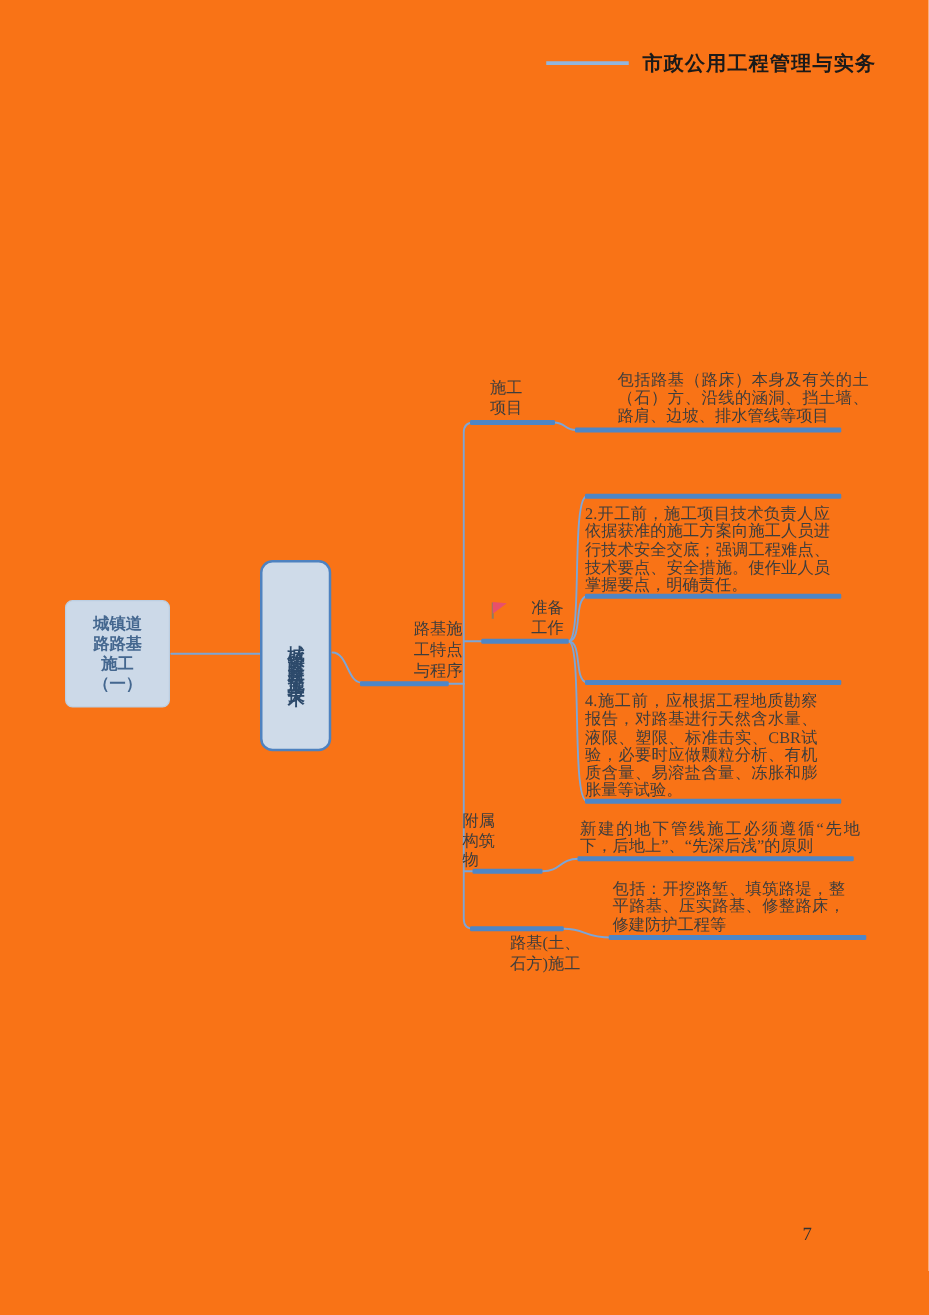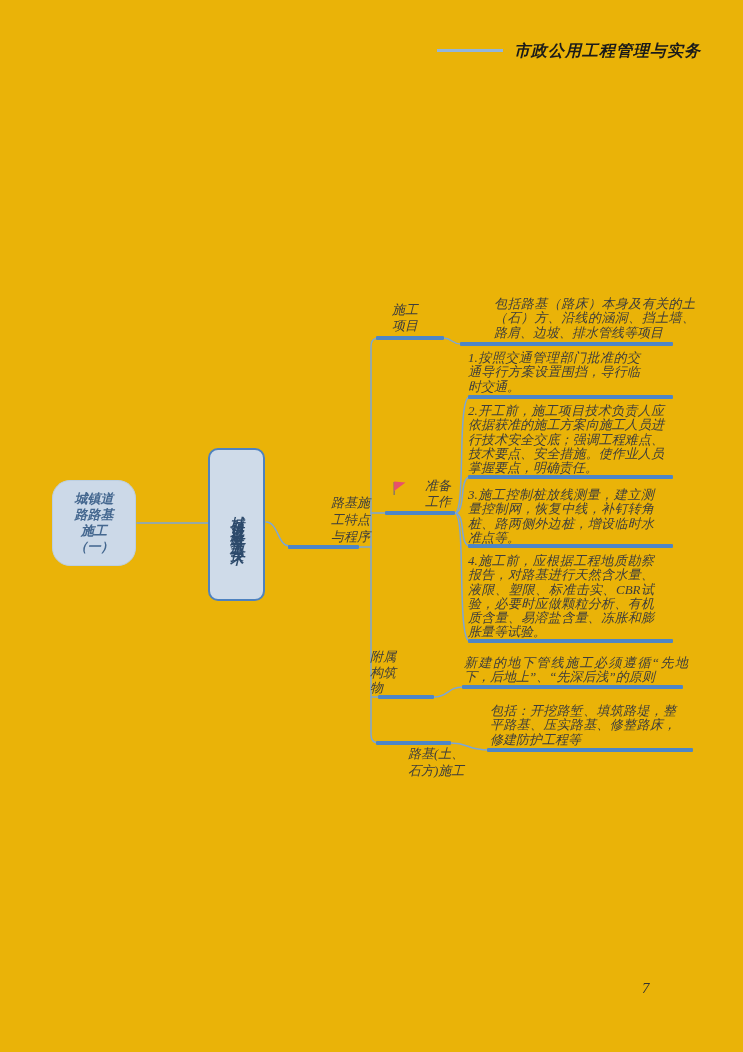--- a/index.html
+++ b/index.html
@@ -1,29 +1,29 @@
 <!DOCTYPE html>
 <html><head>
 <meta charset="utf-8">
 <style>
   * { margin:0; padding:0; box-sizing:border-box; }
   html,body { background:#ffffff; }
   body { font-family:"Liberation Serif", serif; }
-  .page { position:relative; width:743px; height:1052px; background:#eab308; overflow:hidden;font-style:italic; }
+  .page { position:relative; width:743px; height:1052px; background:#f97316; overflow:hidden; }
 
   .header-rule { position:absolute; left:437px; top:49px; width:66px; height:3px; background:#92b5dc; }
   .header-title { position:absolute; left:514px; top:41px; font-family:"Liberation Sans",sans-serif;
                   font-weight:bold; font-size:16px; letter-spacing:1px; color:#1a1a1a; }
 
   svg.connectors { position:absolute; left:0; top:0; }
   svg.connectors path { fill:none; stroke:#7ca6d8; stroke-width:1.5; stroke-linecap:round; }
 
   .node { position:absolute; display:flex; align-items:center; justify-content:center; text-align:center; }
   .root-node { left:52px; top:480px; width:84px; height:86px; background:#ccd9e8;
-               border:1px solid #bccfe2; border-radius:18px; color:#44678f; font-weight:bold;
+               border:1px solid #bccfe2; border-radius:6px; color:#44678f; font-weight:bold;
                font-size:13px; line-height:16px; white-space:pre-line; }
   .topic-node { left:208px; top:448px; width:57px; height:153px; background:#cfdbe9;
                 border:2px solid #4e82c0; border-radius:10px; color:#2d4a6b; font-size:13.5px;
                 font-weight:bold; }
   .topic-node .vtext { writing-mode:vertical-rl; text-orientation:upright; letter-spacing:4px; }
 
   .lbl { position:absolute; color:#3d3d3d; font-size:13px; line-height:15.5px; white-space:pre-line; }
   .note { position:absolute; color:#3d3d3d; font-size:13px; line-height:14.3px; text-align:justify; }
 
   .tl { position:absolute; height:3.5px; background:#4e86c6; border-radius:1px; }
@@ -79,27 +79,25 @@
   <div class="tl" style="left:460px; top:342px; width:213px;"></div>
 
   <svg class="flag" width="16" height="16" viewBox="0 0 16 16">
     <line x1="3.2" y1="2" x2="3.2" y2="15" stroke="#8f7c5e" stroke-width="1.6"></line>
     <polygon points="3.2,1.5 14.5,2.5 3.2,11" fill="#e8506b"></polygon>
   </svg>
   <div class="lbl" style="left:413px; top:478px;margin-left:12px;">准备
 工作</div>
   <div class="tl" style="left:385px; top:511px; width:70px;"></div>
 
-  <div class="note" style="left:468px; top:351px; width:172px;">1.按照交通管理部门批准的交通导行方案设置围挡，导行临时交通。</div>
   <div class="tl" style="left:468px; top:395px; width:205px;"></div>
 
   <div class="note" style="left:468px; top:404px; width:196px;">2.开工前，施工项目技术负责人应依据获准的施工方案向施工人员进行技术安全交底；强调工程难点、技术要点、安全措施。使作业人员掌握要点，明确责任。</div>
   <div class="tl" style="left:468px; top:475px; width:205px;"></div>
 
-  <div class="note" style="left:468px; top:488px; width:186px;">3.施工控制桩放线测量，建立测量控制网，恢复中线，补钉转角桩、路两侧外边桩，增设临时水准点等。</div>
   <div class="tl" style="left:468px; top:544px; width:205px;"></div>
 
   <div class="note" style="left:468px; top:554px; width:186px;">4.施工前，应根据工程地质勘察报告，对路基进行天然含水量、液限、塑限、标准击实、CBR试验，必要时应做颗粒分析、有机质含量、易溶盐含量、冻胀和膨胀量等试验。</div>
   <div class="tl" style="left:468px; top:639px; width:205px;"></div>
 
   <div class="lbl" style="left:370px; top:649px;">附属
 构筑
 物</div>
   <div class="tl" style="left:378px; top:695px; width:56px;"></div>
   <div class="note" style="left:464px; top:656px; width:224px;">新建的地下管线施工必须遵循“先地下，后地上”、“先深后浅”的原则</div>

